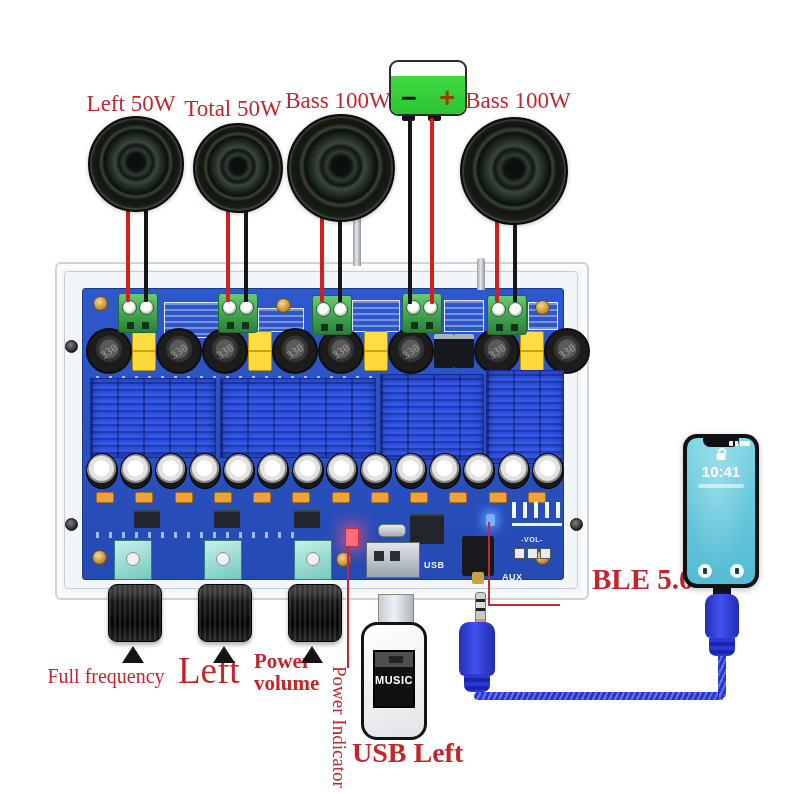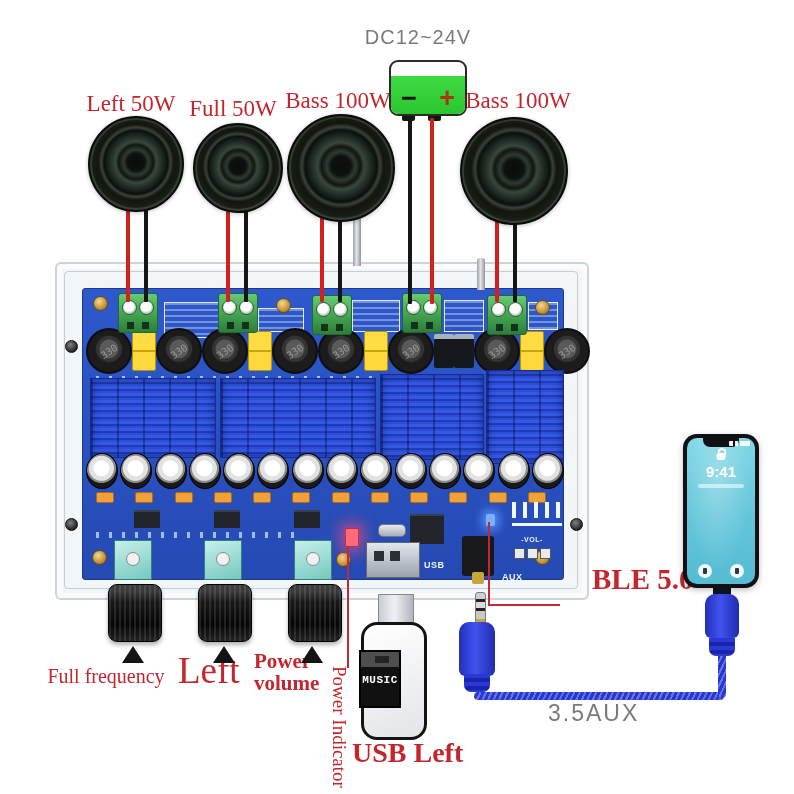--- a/index.html
+++ b/index.html
@@ -133,31 +133,30 @@
   .pdate{position:absolute;top:46px;left:50%;transform:translateX(-50%);width:46px;height:4px;
          background:rgba(255,255,255,.55);border-radius:2px;}
   .pbtn{position:absolute;bottom:6px;width:14px;height:14px;border-radius:50%;background:rgba(250,253,255,.92);}
   .pbtn::after{content:"";position:absolute;left:5px;top:4px;width:4px;height:6px;background:#2a3a42;border-radius:1px;}
 </style>
 </head>
 <body>
 
 <div id="stage">
 
-  <div class="abs graylbl" style="left:358px;top:26px;width:120px;font-size:20px;text-align:center;">DC12~24V</div>
   <div class="abs batt" style="left:389px;top:60px;width:74px;height:52px;">
     <div class="battgreen"></div>
     <span class="battsym" style="left:10px;color:#111;">−</span>
     <span class="battsym" style="right:10px;color:#a33a0e;">+</span>
   </div>
   <div class="abs battterm" style="left:402px;top:112px;width:13px;height:9px;"></div>
   <div class="abs battterm" style="left:428px;top:112px;width:13px;height:9px;"></div>
 
   <div class="abs redlbl" style="left:66px;top:92px;width:130px;font-size:23px;text-align:center;">Left 50W</div>
-  <div class="abs redlbl" style="left:168px;top:97px;width:130px;font-size:23px;text-align:center;">Full 50W</div>
+  <div class="abs redlbl" style="left:168px;top:97px;width:130px;font-size:23px;text-align:center;">Total 50W</div>
   <div class="abs redlbl" style="left:273px;top:89px;width:130px;font-size:23px;text-align:center;">Bass 100W</div>
   <div class="abs redlbl" style="left:453px;top:89px;width:130px;font-size:23px;text-align:center;">Bass 100W</div>
 
   <div class="abs speaker" style="left:88px;top:116px;width:92px;height:92px;"></div>
   <div class="abs speaker" style="left:193px;top:123px;width:86px;height:86px;"></div>
   <div class="abs speaker" style="left:287px;top:114px;width:104px;height:104px;"></div>
   <div class="abs speaker" style="left:460px;top:117px;width:104px;height:104px;"></div>
 
   <div class="abs wire wred" style="left:126px;top:200px;height:102px;"></div>
   <div class="abs wire wblk" style="left:144px;top:200px;height:102px;"></div>
@@ -318,42 +317,41 @@
   <div class="abs redlbl" style="left:254px;top:650px;width:86px;font-size:21px;font-weight:bold;">Power volume</div>
   <div class="abs cline" style="left:347px;top:546px;width:2px;height:122px;"></div>
   <div class="abs redlbl vtext" style="left:330px;top:666px;height:128px;font-size:19px;">Power Indicator</div>
 
   <div class="abs cline" style="left:488px;top:522px;width:2px;height:84px;"></div>
   <div class="abs cline" style="left:488px;top:604px;width:72px;height:2px;"></div>
   <div class="abs redlbl" style="left:592px;top:564px;width:120px;font-size:29px;font-weight:bold;">BLE 5.0</div>
 
   <div class="abs uconn" style="left:378px;top:594px;width:34px;height:30px;"></div>
   <div class="abs ubody" style="left:361px;top:622px;width:60px;height:112px;"></div>
-  <div class="abs uscreen" style="left:359px;top:650px;width:38px;height:54px;font-family:Liberation Mono, monospace;">
+  <div class="abs uscreen" style="left:373px;top:650px;width:38px;height:54px;">
     <div class="uband"></div>
     <div class="umusic">MUSIC</div>
   </div>
   <div class="abs redlbl" style="left:352px;top:738px;width:130px;font-size:28px;font-weight:bold;">USB Left</div>
 
   <div class="abs tip" style="left:475px;top:592px;width:9px;height:32px;"></div>
   <div class="abs plugbody" style="left:459px;top:622px;width:36px;height:54px;"></div>
   <div class="abs plugridge" style="left:464px;top:674px;width:26px;height:18px;"></div>
   <div class="abs cable" style="left:474px;top:692px;width:250px;height:8px;"></div>
   <div class="abs cable" style="left:718px;top:650px;width:8px;height:48px;"></div>
-  <div class="abs graylbl" style="left:548px;top:700px;width:110px;font-size:23px;letter-spacing:2px;color:#7a7a7a;">3.5AUX</div>
 
   <div class="abs" style="left:713px;top:584px;width:18px;height:12px;background:#0e1620;border-radius:2px;z-index:18;"></div>
   <div class="abs plugbody" style="left:705px;top:594px;width:34px;height:44px;"></div>
   <div class="abs plugridge" style="left:709px;top:638px;width:26px;height:18px;"></div>
 
   <div class="abs phone" style="left:683px;top:434px;width:76px;height:154px;">
     <div class="pscreen">
       <div class="notch"></div>
       <div class="pstat"></div>
       <div class="plock"></div>
-      <div class="ptime">9:41</div>
+      <div class="ptime">10:41</div>
       <div class="pdate"></div>
       <div class="pbtn" style="left:11px;"></div>
       <div class="pbtn" style="right:11px;"></div>
     </div>
   </div>
 
 </div>
 
 </body></html>

